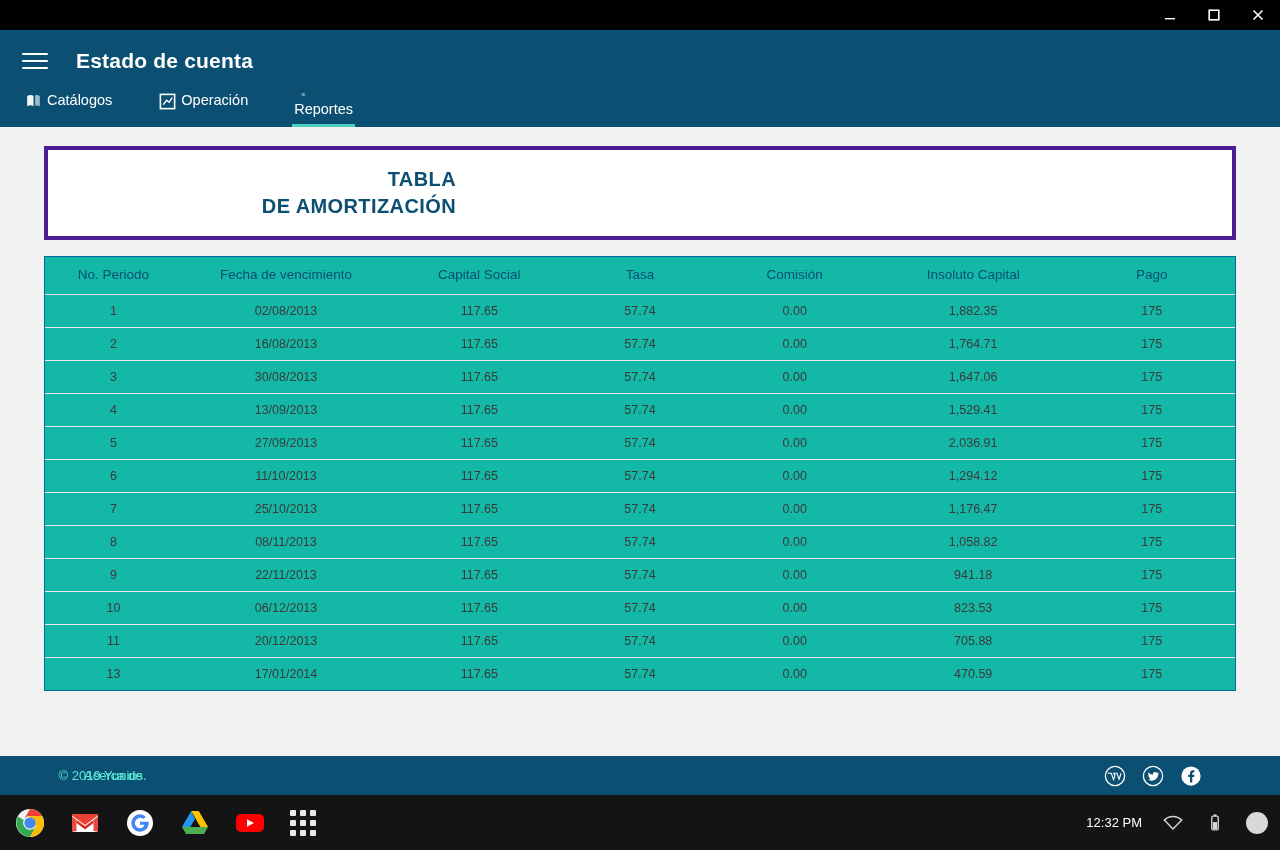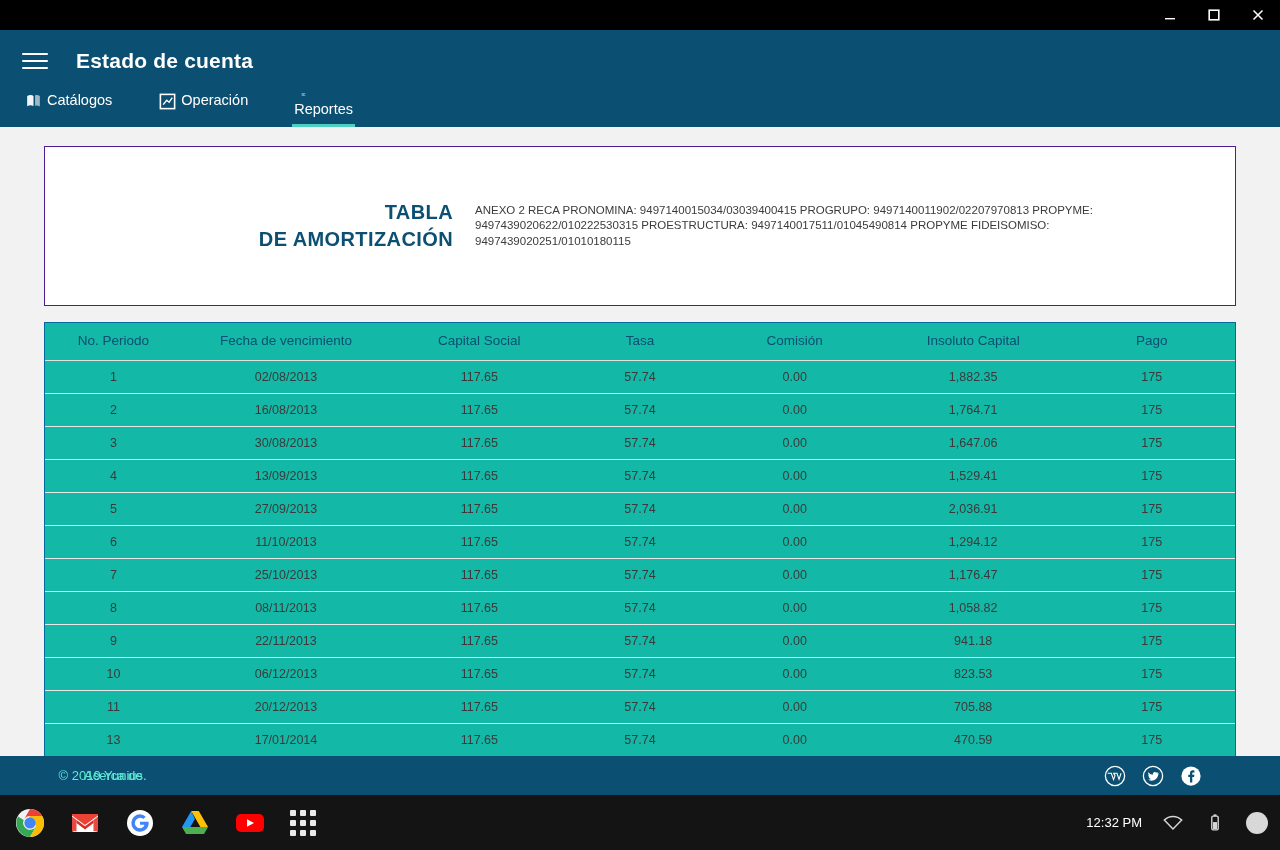--- a/index.html
+++ b/index.html
@@ -81,22 +81,22 @@
   .content {
     position: absolute;
     top: 127px; left: 0;
     width: 1280px; height: 629px;
     background: #f2f2f2;
     overflow: hidden;
   }
   .report-card {
     margin: 19px 44px 0 44px;
     background: #ffffff;
-    height: 160px;
-    border: 1px solid #4c1d95;
+    height: 94px;
+    border: 4px solid #4c1d95;
     display: flex;
     align-items: center;
   }
   .report-title {
     width: 430px;
     text-align: right;
     padding-right: 22px;
     color: #0b4f72;
     font-size: 20px;
     font-weight: bold;
@@ -255,21 +255,20 @@
     </div>
   </div>
 
   <div class="content">
 
     <div class="report-card">
       <div class="report-title">
         <div>TABLA</div>
         <div>DE AMORTIZACIÓN</div>
       </div>
-      <div class="report-meta">ANEXO 2 RECA PRONOMINA: 9497140015034/03039400415 PROGRUPO: 9497140011902/02207970813 PROPYME: 9497439020622/010222530315 PROESTRUCTURA: 9497140017511/01045490814 PROPYME FIDEISOMISO: 9497439020251/01010180115</div>
     </div>
 
     <div class="table-wrap">
       <table class="amort">
         <colgroup>
           <col class="c1">
             <col class="c2">
             <col class="c3">
             <col class="c4">
             <col class="c5">

